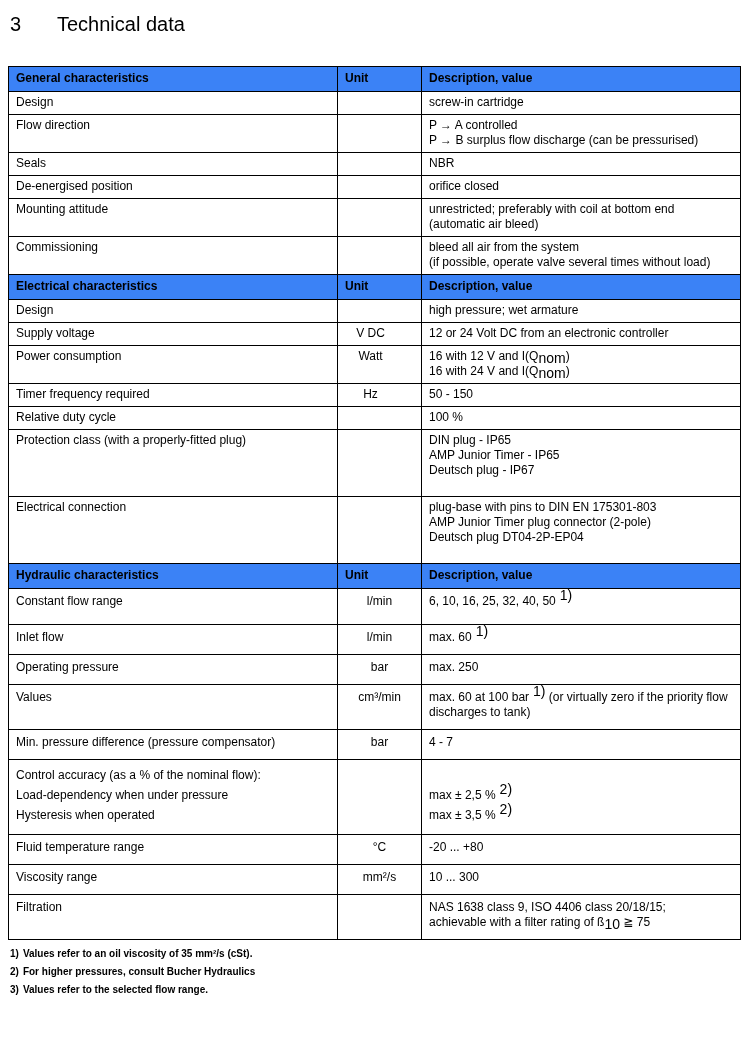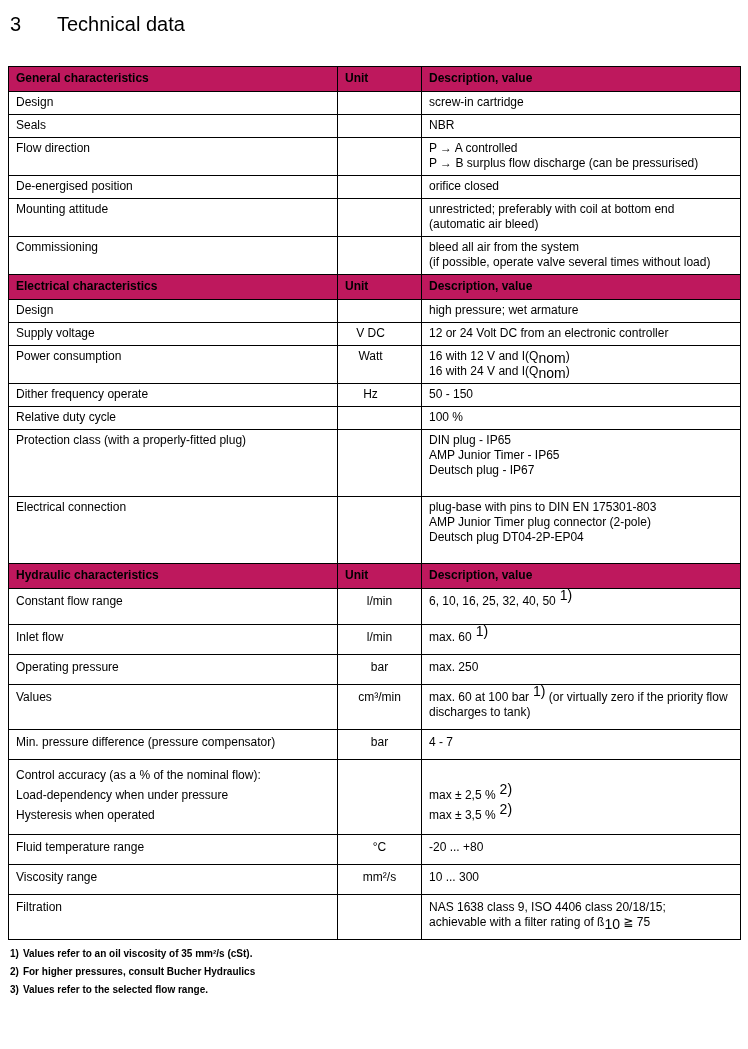--- a/index.html
+++ b/index.html
@@ -36,21 +36,21 @@
 
   td, th {
     border: 1px solid #000;
     vertical-align: top;
     font-size: 12px;
     line-height: 15px;
     padding: 3px 7px 4px 7px;
     word-wrap: break-word;
   }
   tr.head th {
-    background: #be185d;
+    background: #3b82f6;
     font-weight: bold;
     text-align: left;
     padding: 4px 7px 5px 7px;
   }
   th.unit, td.unit { text-align: center; padding-left: 2px; padding-right: 20px; }
 
   tbody.hyd td { padding: 5px 7px 9px 7px; }
   .pb-lg { padding-bottom: 18px !important; }
   .pb-md { padding-bottom: 15px !important; margin-left: 48px; }
 
@@ -89,31 +89,31 @@
         <th>General characteristics</th>
         <th class="unit">Unit</th>
         <th>Description, value</th>
       </tr>
       <tr>
         <td>Design</td>
         <td class="unit"></td>
         <td>screw-in cartridge</td>
       </tr>
       <tr>
-        <td>Seals</td>
-        <td class="unit"></td>
-        <td>NBR</td>
-      </tr>
-      <tr>
         <td>Flow direction</td>
         <td class="unit"></td>
         <td>
           <div class="vline">P → A controlled</div>
           <div class="vline">P → B surplus flow discharge (can be pressurised)</div>
         </td>
+      </tr>
+      <tr>
+        <td>Seals</td>
+        <td class="unit"></td>
+        <td>NBR</td>
       </tr>
       <tr>
         <td>De-energised position</td>
         <td class="unit"></td>
         <td>orifice closed</td>
       </tr>
       <tr>
         <td>Mounting attitude</td>
         <td class="unit"></td>
         <td>unrestricted; preferably with coil at bottom end (automatic air bleed)</td>
@@ -146,21 +146,21 @@
       </tr>
       <tr>
         <td>Power consumption</td>
         <td class="unit">Watt</td>
         <td>
           <div class="vline"><span>16 with 12 V and I(Q</span><sub>nom</sub><span>)</span></div>
           <div class="vline"><span>16 with 24 V and I(Q</span><sub>nom</sub><span>)</span></div>
         </td>
       </tr>
       <tr>
-        <td>Dither frequency operate</td>
+        <td>Timer frequency required</td>
         <td class="unit">Hz</td>
         <td>50 - 150</td>
       </tr>
       <tr>
         <td>Relative duty cycle</td>
         <td class="unit"></td>
         <td>100 %</td>
       </tr>
       <tr>
         <td class="pb-lg">Protection class (with a properly-fitted plug)</td>

